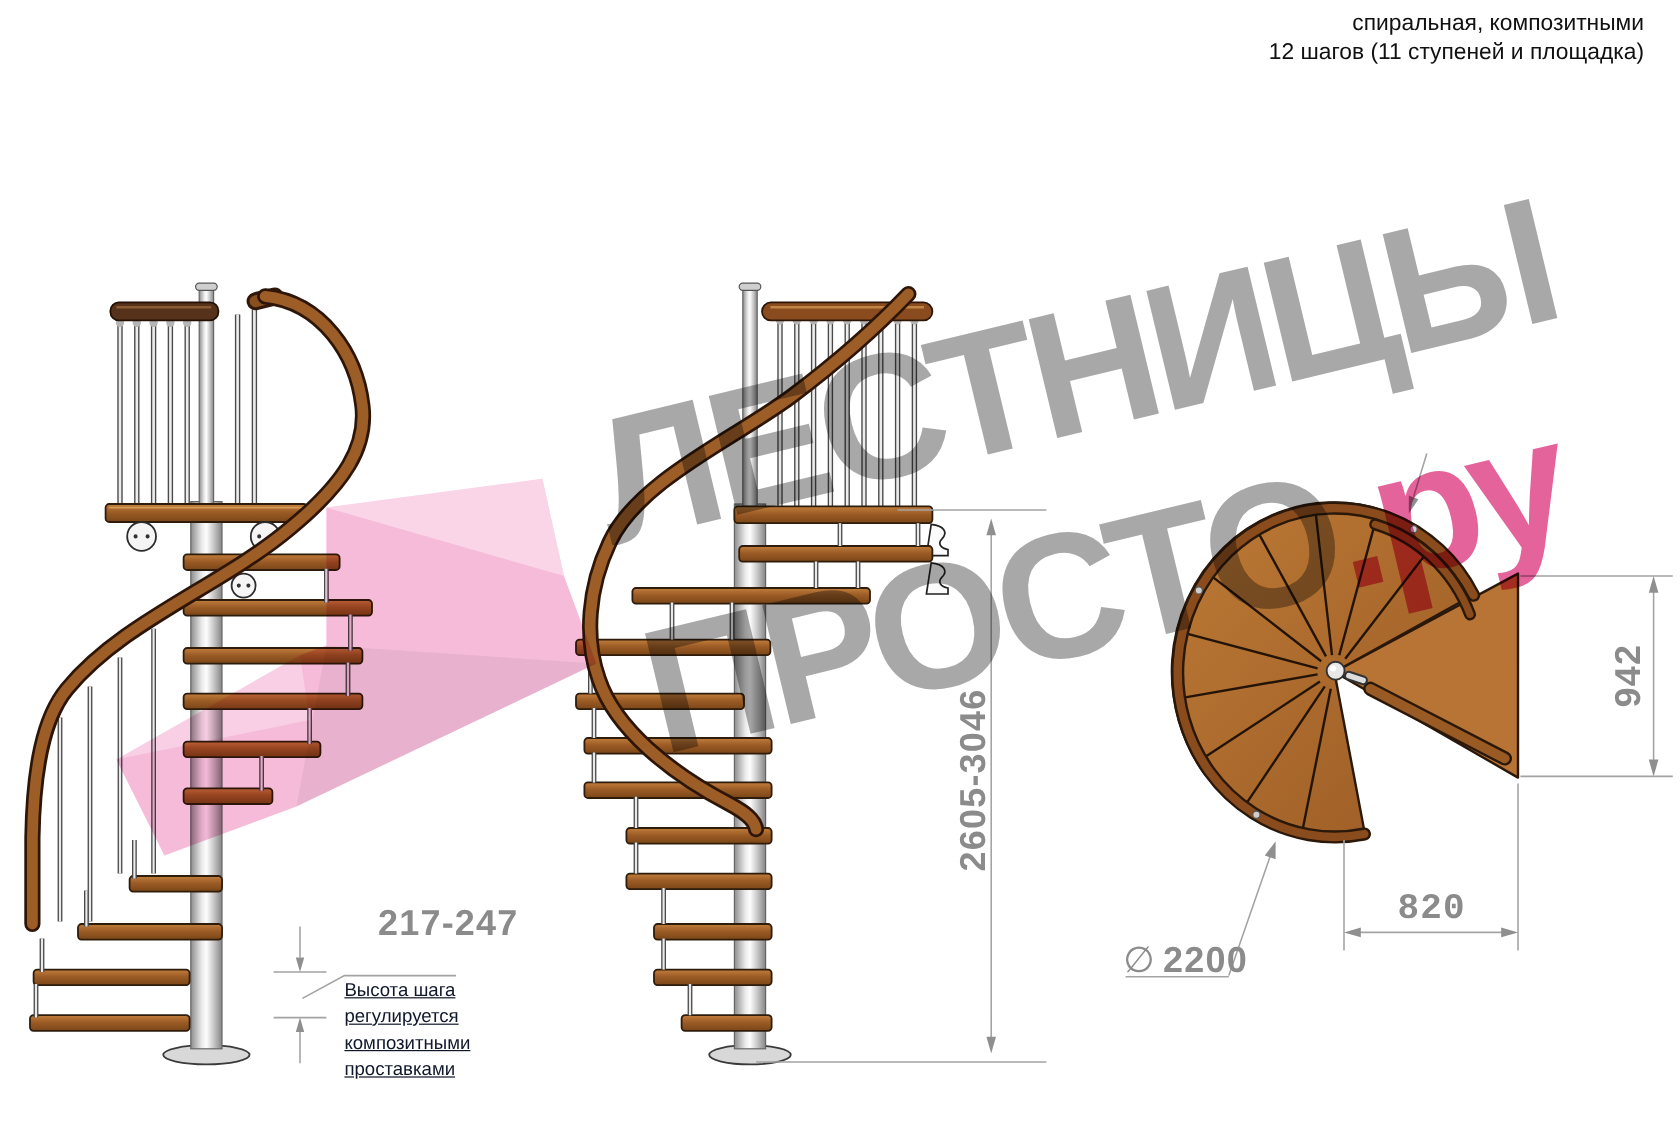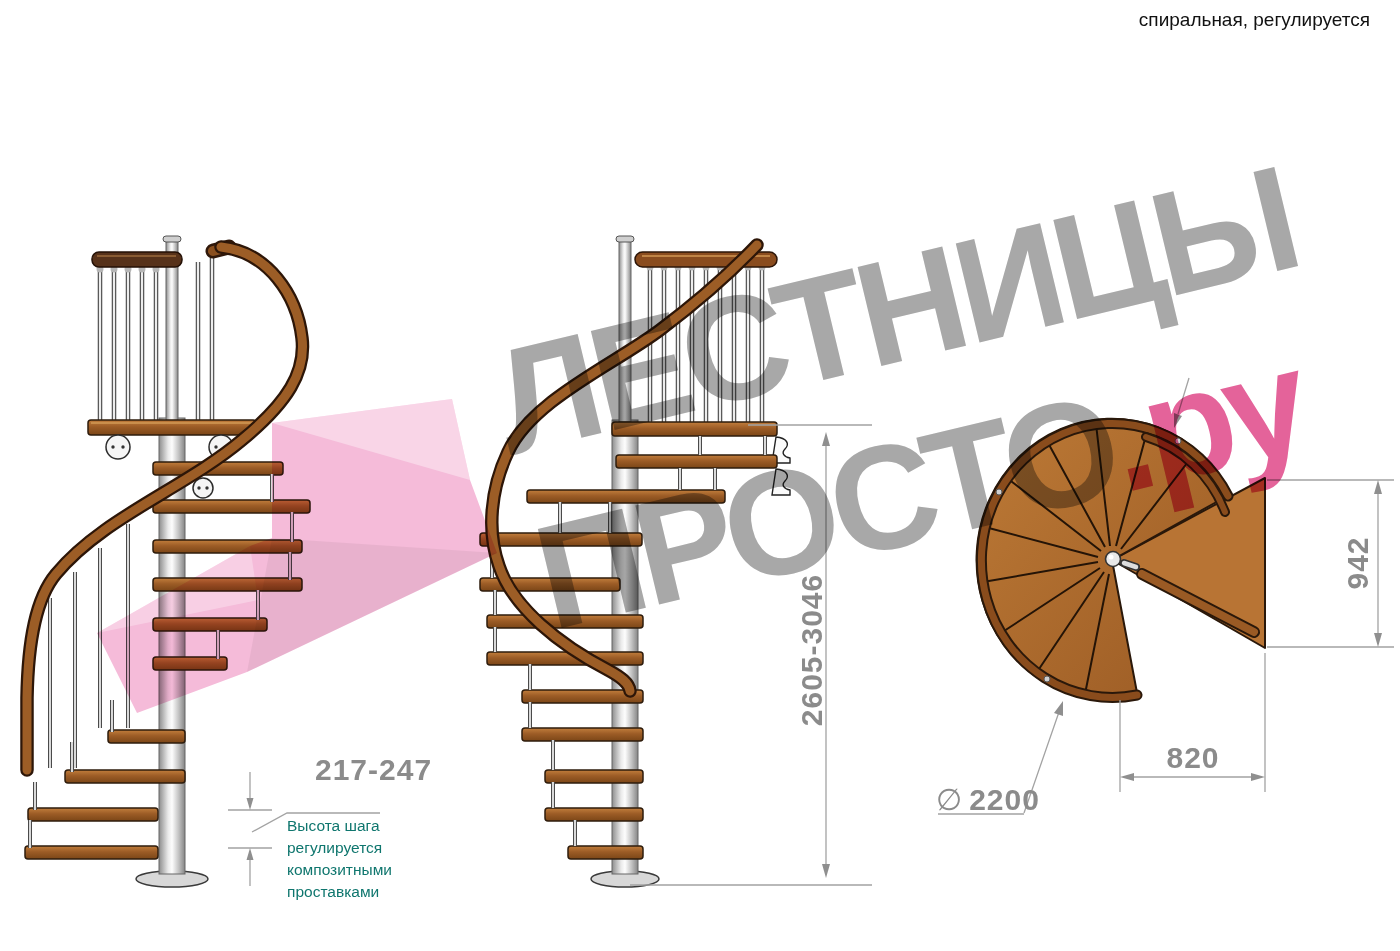--- a/index.html
+++ b/index.html
@@ -17,22 +17,22 @@
       transform-origin:0 0;mix-blend-mode:multiply;white-space:nowrap;}
   .wm .l{font-size:148px;font-weight:700;line-height:180px;letter-spacing:-6px;
          color:#a8a8a8;}
   .wm .pink{color:#e4639a;}
 
   
   .dim{position:absolute;color:#8b8b8b;font-weight:700;font-size:30px;
        letter-spacing:1px;white-space:nowrap;}
   .dim.rot{transform:translate(-50%,-50%) rotate(-90deg);}
   .dim.ctr{transform:translate(-50%,-50%);}
-  .note{position:absolute;color:#0f766e;font-size:15.5px;line-height:22px;
-        white-space:pre-line;font-weight:400;}
+  .note{position:absolute;color:#0f172a;font-size:15.5px;line-height:22px;
+        white-space:pre-line;font-weight:400;text-decoration:underline;}
   .diam-sym{font-weight:400;margin-right:6px;}
 </style>
 </head>
 <body>
 
 <div class="canvas">
 
 <svg width="1400" height="951" viewBox="0 0 1400 951">
   <defs>
     <linearGradient id="gCol" x1="0" y1="0" x2="1" y2="0">
@@ -196,26 +196,27 @@
   <path d="M97,633 L250,546 L258,600 Z" fill="#ffffff" opacity="0.30"></path>
   <path d="M272,538 L497,553 L247,672 Z" fill="#000000" opacity="0.05"></path>
 </svg>
 
 <div class="wm">
   <div class="l">ЛЕСТНИЦЫ</div>
   <div class="l"><span>ПРОСТО</span><span class="pink">.ру</span></div>
 </div>
 
 <div class="hdr">
-  <div>спиральная, регулируется</div>
+  <div>спиральная, композитными</div>
+  <div>12 шагов (11 ступеней и площадка)</div>
 </div>
 
 <div class="dim" style="left:287px;top:753px;margin-left:28px;">217-247</div>
 <div class="note" style="left:287px;top:815px;">Высота шага
 регулируется
 композитными
 проставками</div>
 <div class="dim rot" style="left:812px;top:650px;">2605-3046</div>
 <div class="dim rot" style="left:1358px;top:563px;">942</div>
-<div class="dim ctr" style="left:1193px;top:758px;">820</div>
+<div class="dim ctr" style="left:1193px;top:758px;font-family:Liberation Mono, monospace;">820</div>
 <div class="dim" style="left:936px;top:782px;"><span class="diam-sym">∅</span><span>2200</span></div>
 
 </div>
 
 </body></html>

